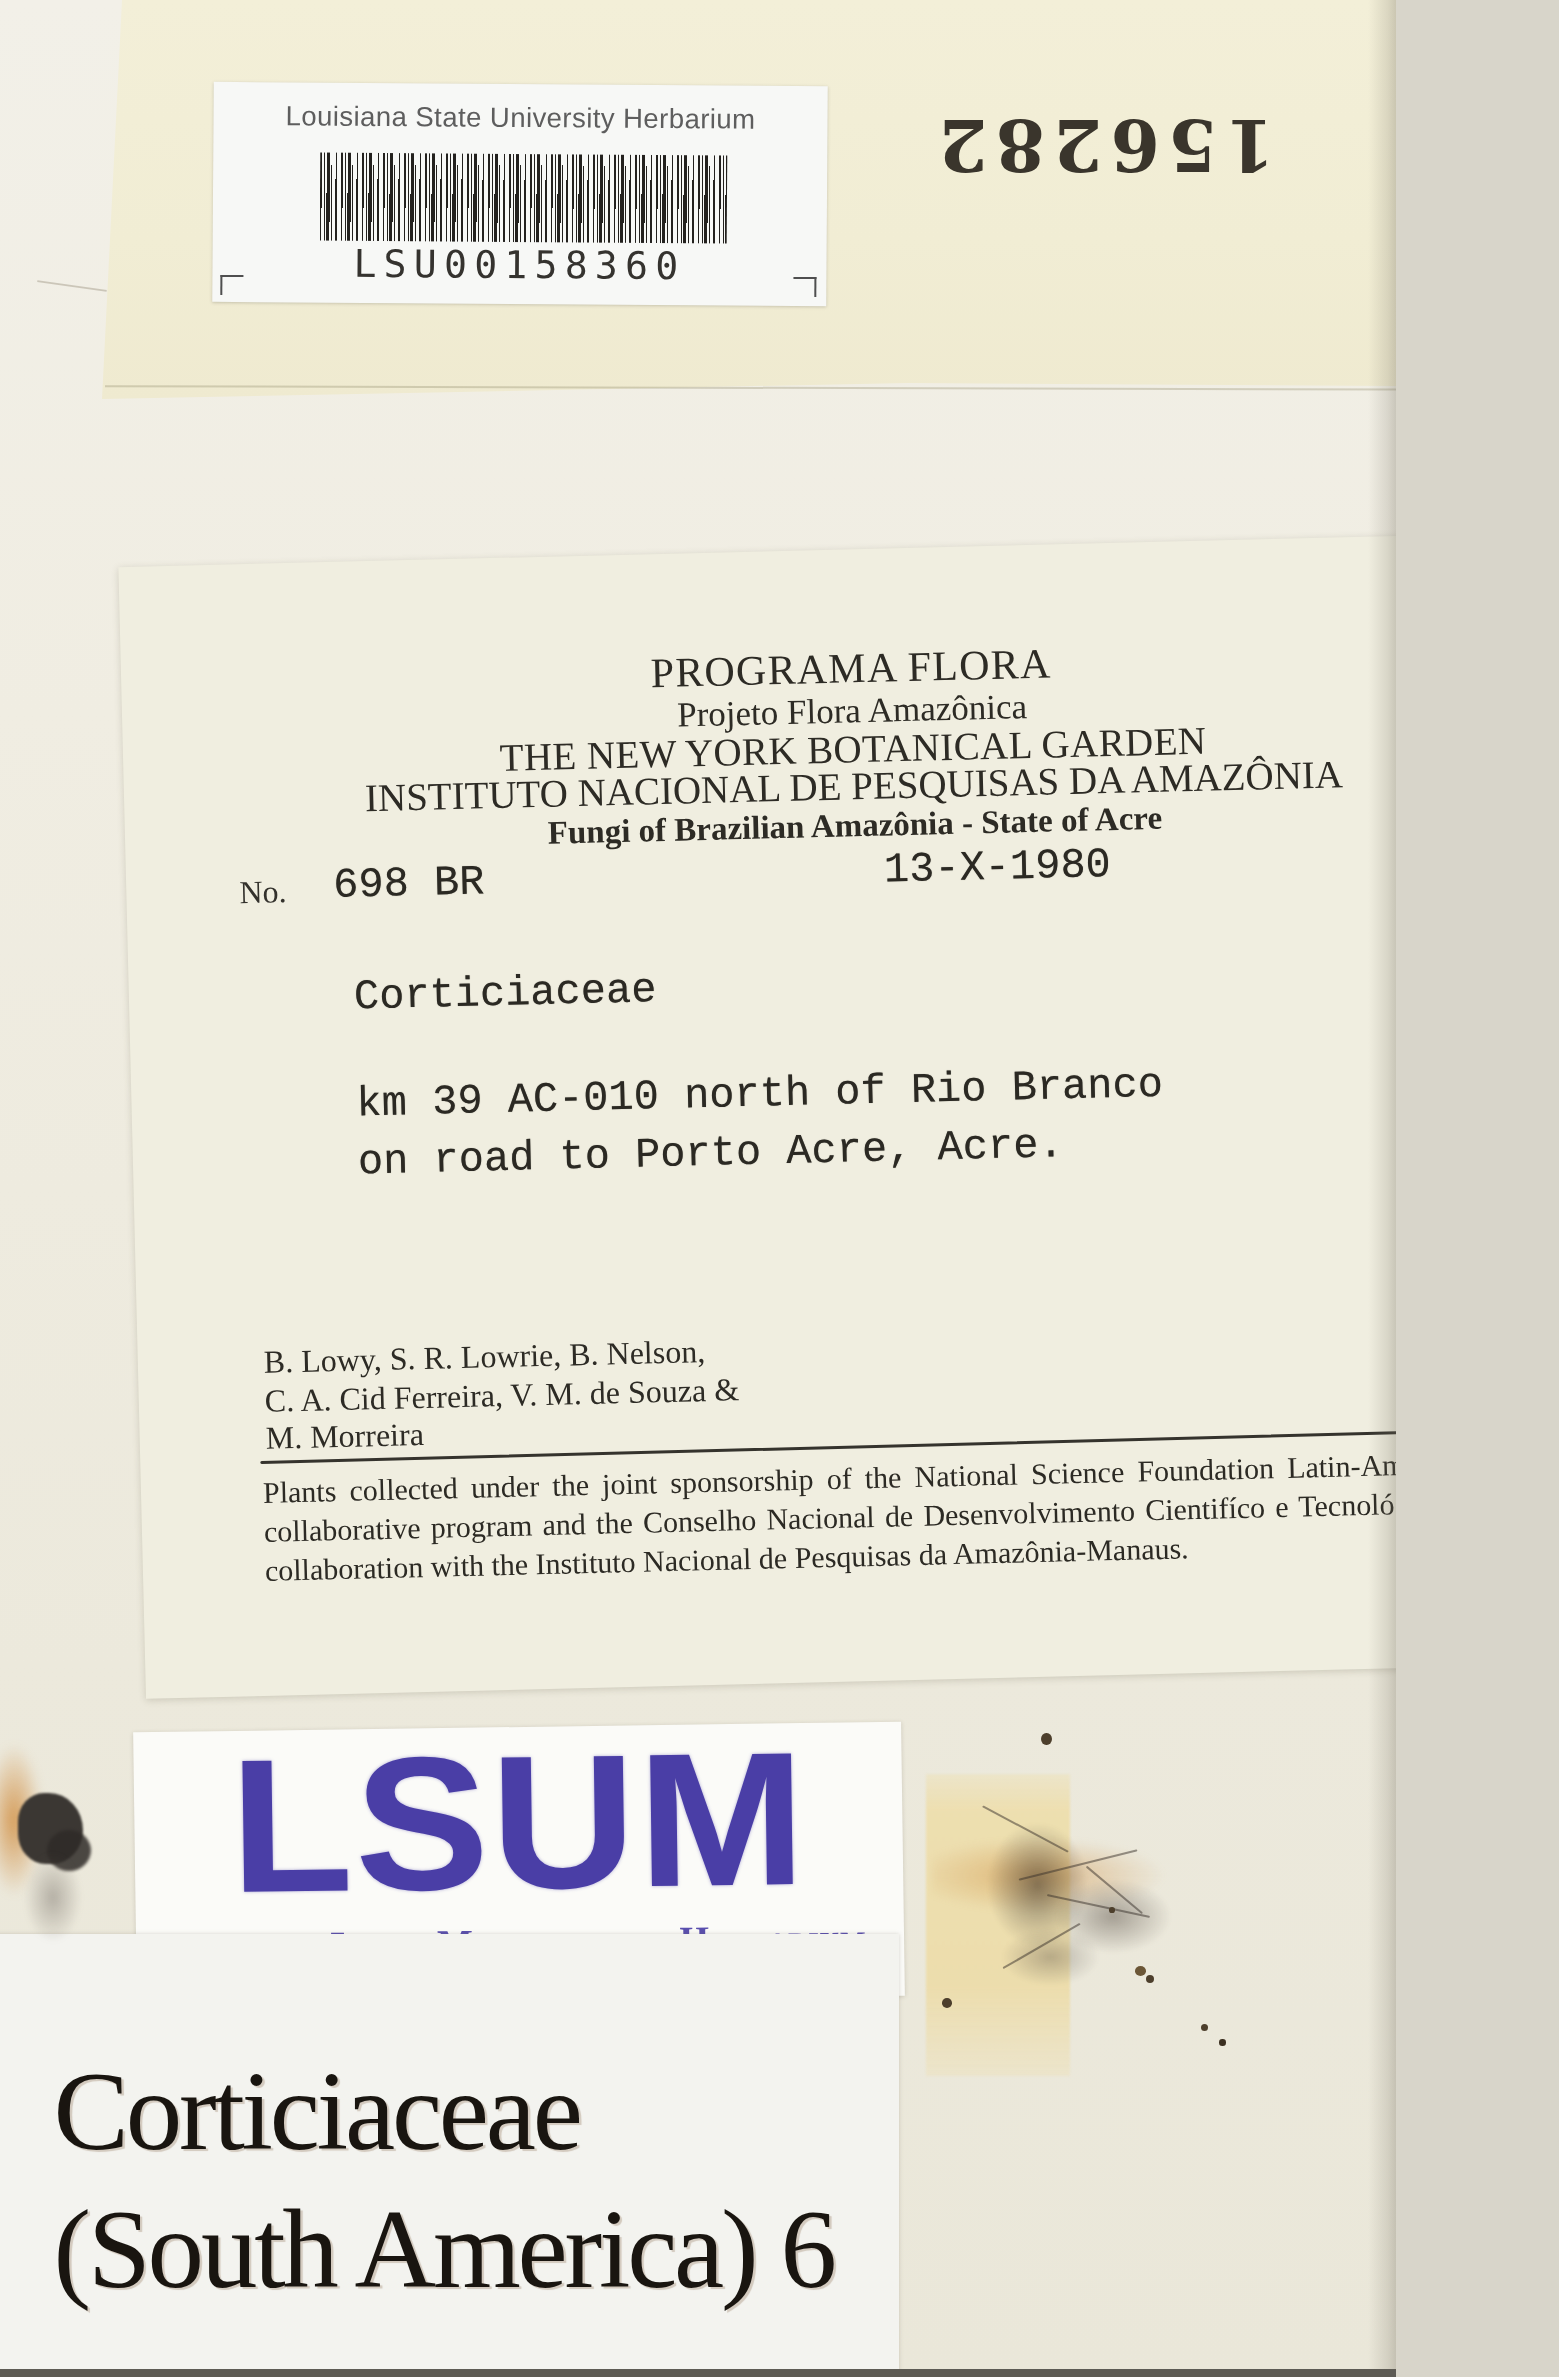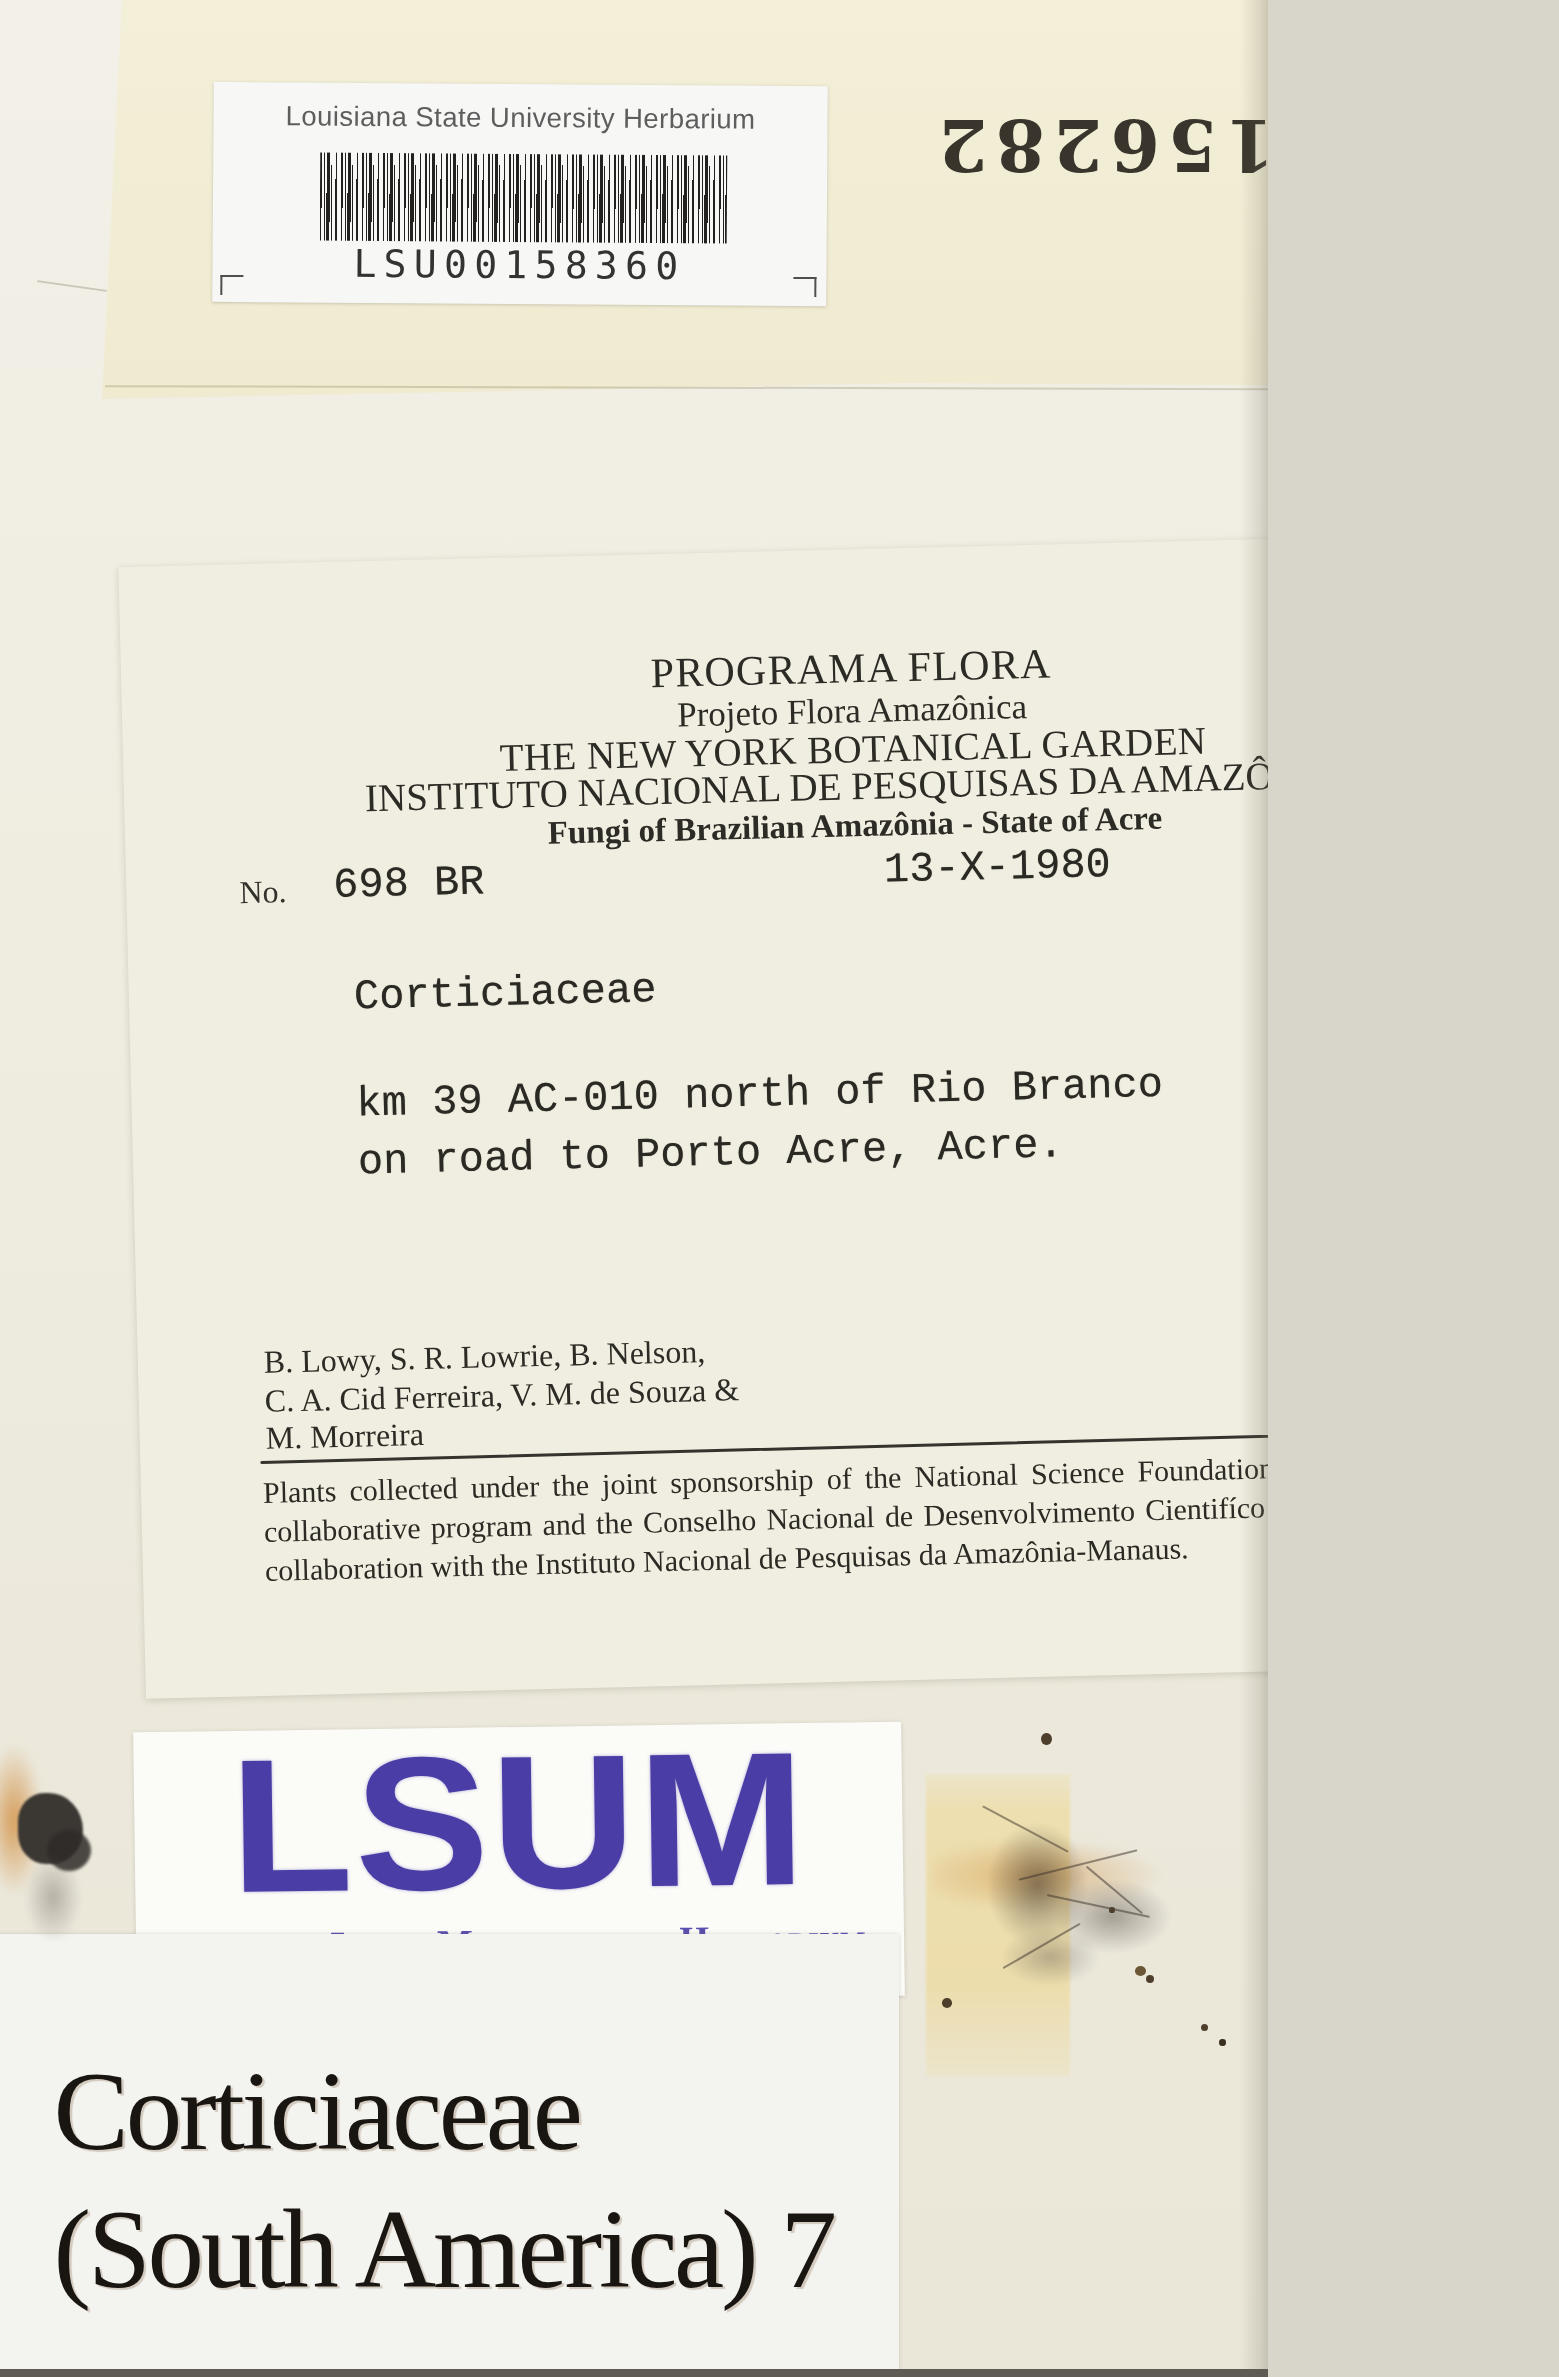--- a/index.html
+++ b/index.html
@@ -1,17 +1,17 @@
 <!DOCTYPE html>
 <html style="font-size:13px"><head>
 <meta charset="utf-8">
 <style>
   html,body{margin:0;padding:0;background:#d8d5ca;}
   .canvas{
-    position:relative; width:1268px; height:2377px; overflow:hidden;
+    position:relative; width:1396px; height:2377px; overflow:hidden;
     background:linear-gradient(180deg,#f2f0e8 0%,#f0ede2 30%,#ece9dc 70%,#eae7d9 100%);
     font-family:"Liberation Serif", serif;
   }
   .abs{position:absolute;}
 
   
   .sheet-top{
     left:0; top:0; width:1534px; height:399px;
     background:linear-gradient(180deg,#f3efd8 0%,#f1edd4 60%,#efead0 100%);
     clip-path:polygon(122px 0px,1534px 0px,1534px 387px,908px 383px,102px 399px);
@@ -208,21 +208,21 @@
   </div>
 
   <div class="abs label-lsum">
     <div class="abs lsum-logo">LSUM</div>
     <div class="abs lsum-line lsum-line1">Bernard Lowy Mycological Herbarium</div>
     <div class="abs lsum-line lsum-line2">Louisiana State University</div>
   </div>
 
   <div class="abs sheet-bottom">
     <div class="abs bigtext big1">Corticiaceae</div>
-    <div class="abs bigtext big2">(South America) 7</div>
+    <div class="abs bigtext big2">(South America) 6</div>
   </div>
 
   <div class="abs tape"></div>
   <div class="abs tape-stain"></div>
   <div class="abs fiber-blob1"></div>
   <div class="abs fiber-blob2"></div>
   <div class="abs fiber-blob3"></div>
   <div class="abs hair hair1"></div>
   <div class="abs hair hair2"></div>
   <div class="abs hair hair3"></div>

